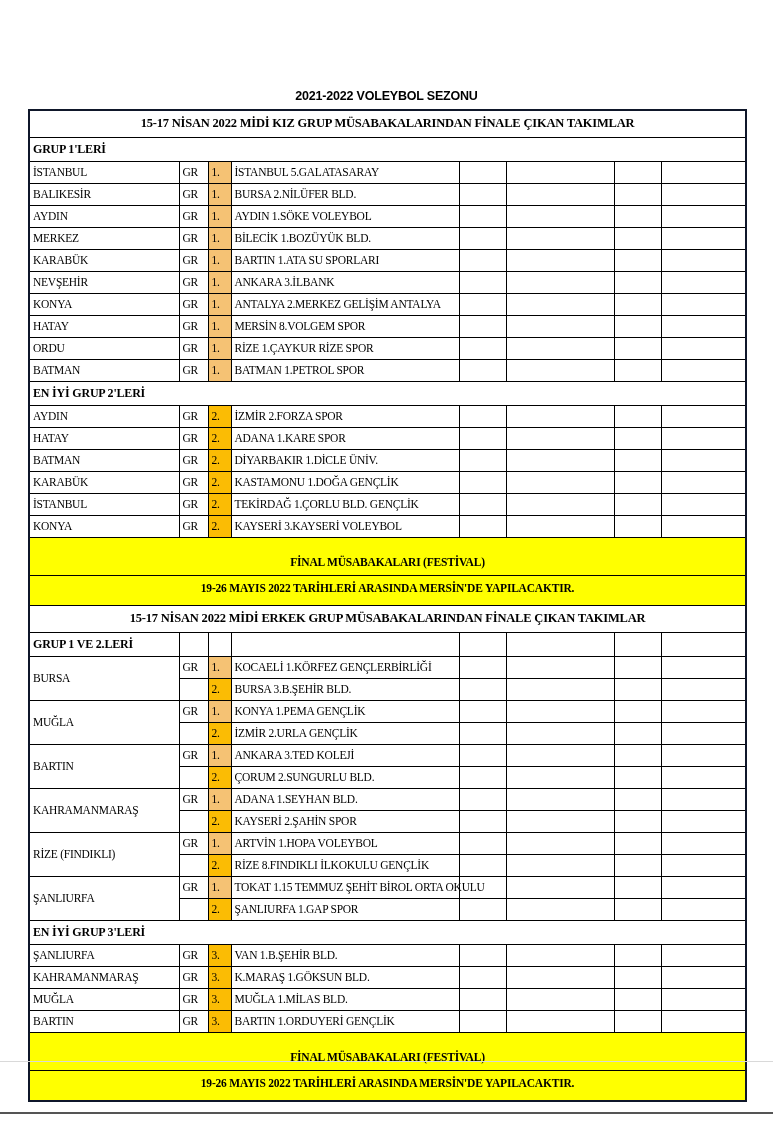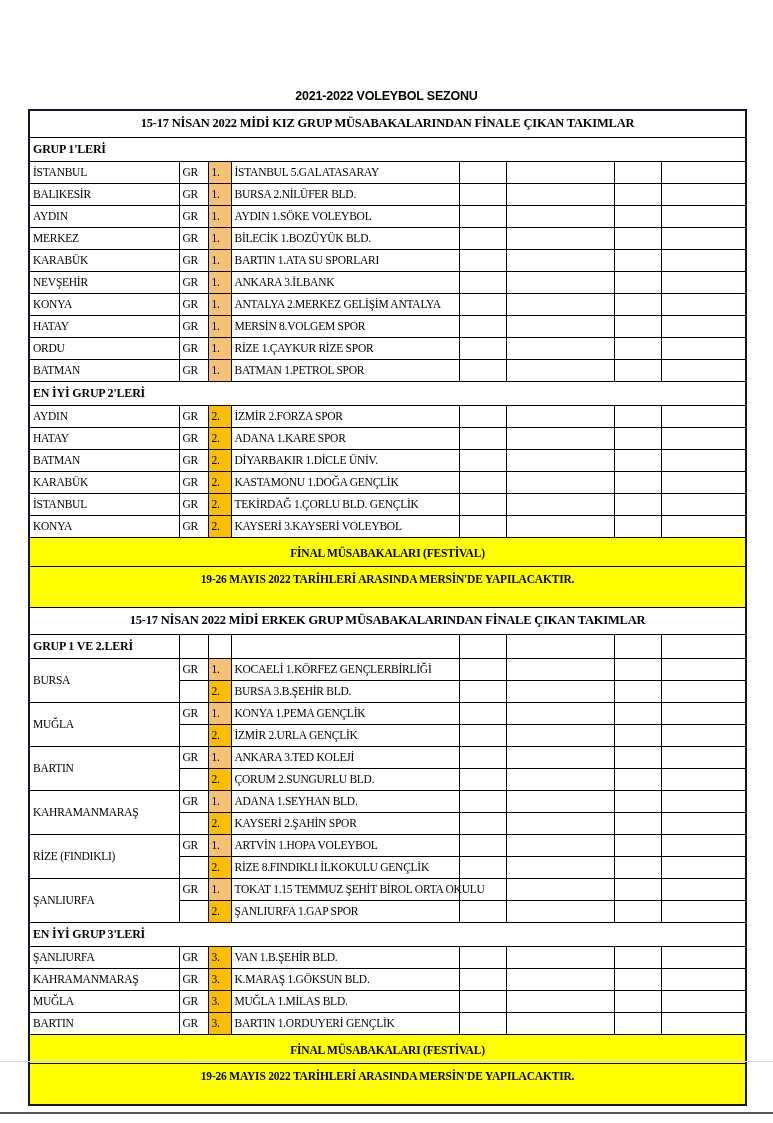--- a/index.html
+++ b/index.html
@@ -71,22 +71,22 @@
     letter-spacing: -0.2px;
   }
   .final-banner td {
     background: #ffff00;
     text-align: center;
     font-weight: bold;
     font-size: 11.5px;
     letter-spacing: -0.2px;
     height: 25px;
   }
-  .final-banner.first td { padding-top: 3px; }
-  .final-banner.second td { padding-bottom: 15px; }
+  .final-banner.first td { padding-top: 12px; }
+  .final-banner.second td { padding-bottom: 4px; }
 
   
   .rank-1 { background: #f5c274; font-size: 11px; }
   .rank-2 { background: #fbbc04; font-size: 11px; }
   .rank-3 { background: #fbbc04; font-size: 11px; }
 
   .gr-cell { font-size: 11px; }
 
   .merged-prov {
     vertical-align: middle;

